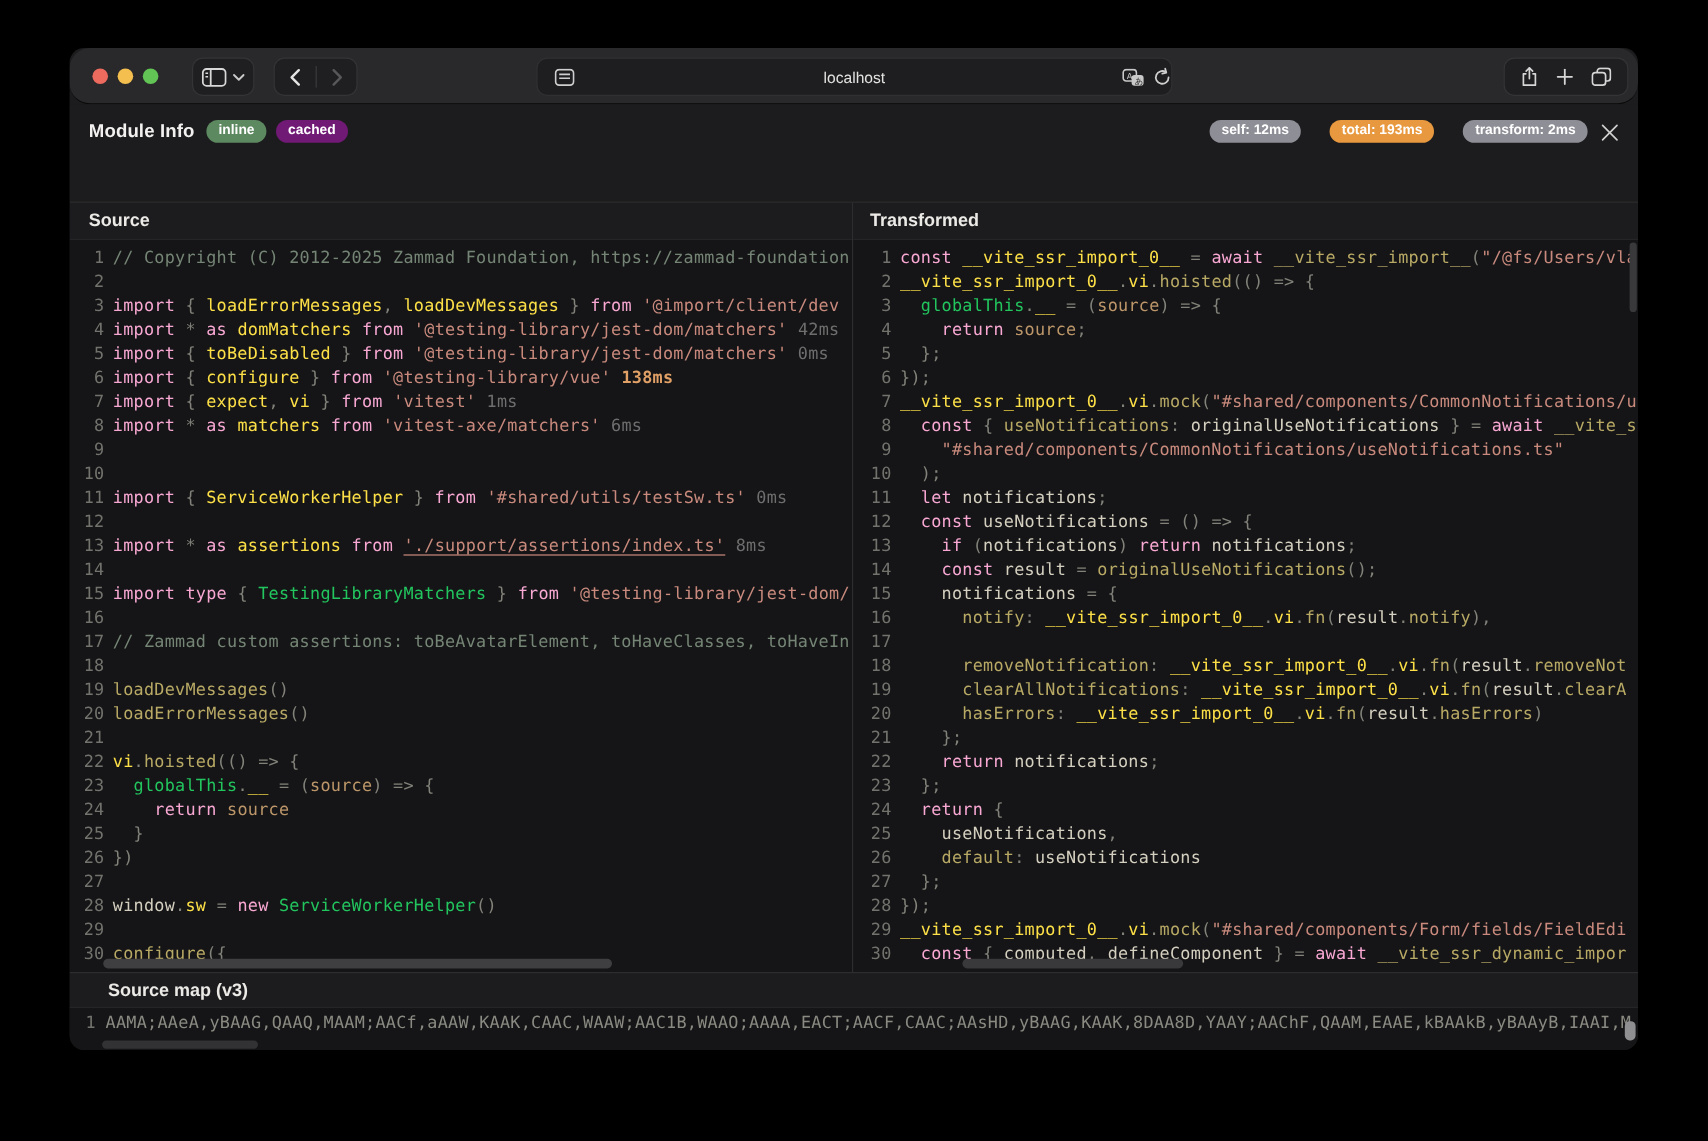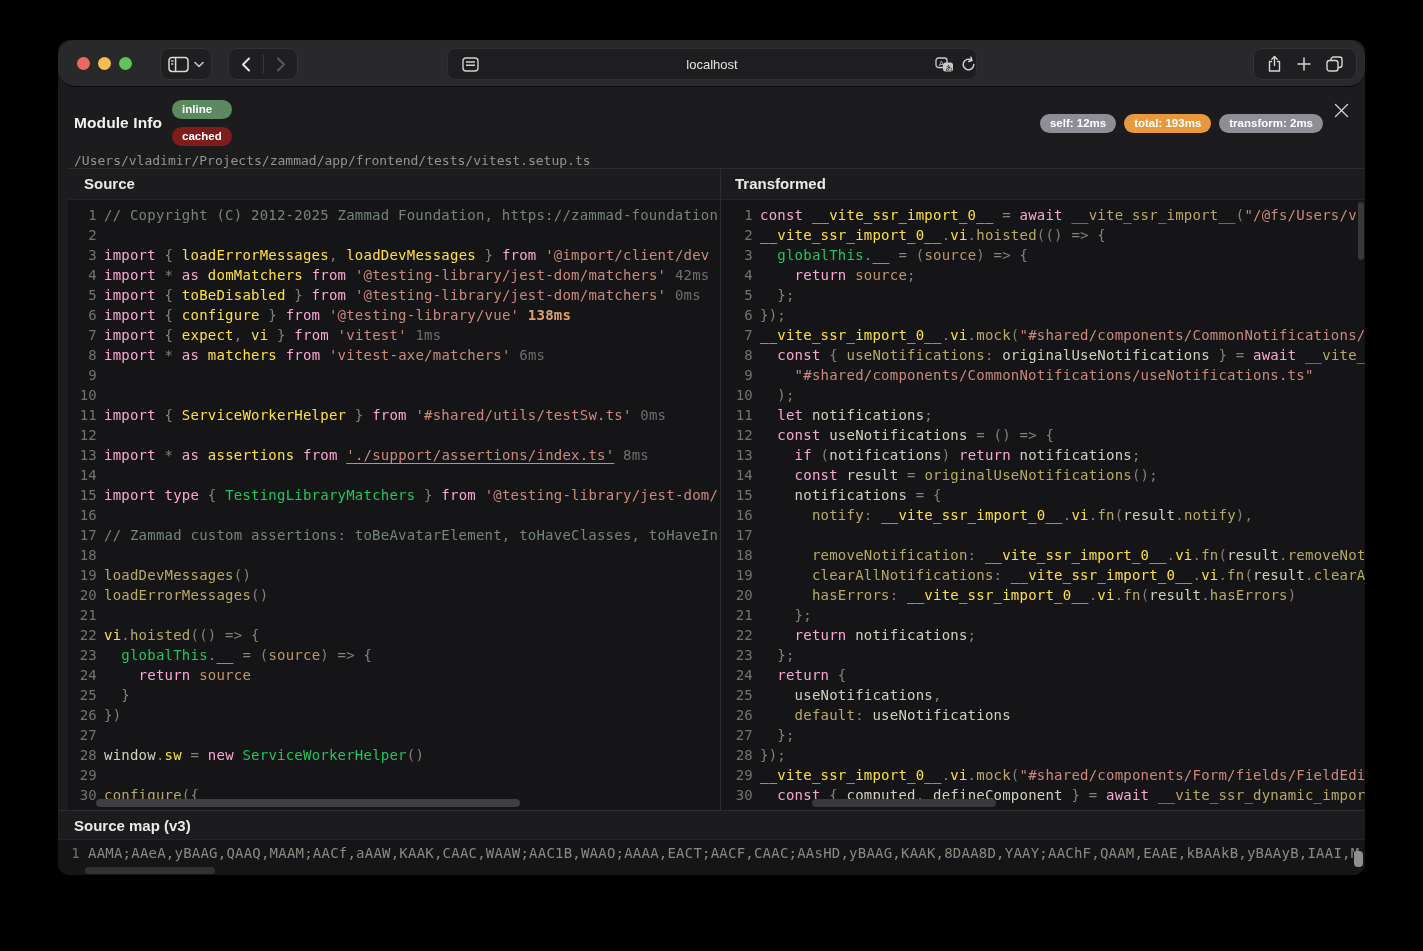--- a/index.html
+++ b/index.html
@@ -23,36 +23,36 @@
   .url-text { position:absolute; left:0; right:0; top:0; bottom:0; display:flex; align-items:center;
     justify-content:center; color:#e3e2e0; font-size:13px; }
   .url-ic { position:absolute; top:8px; }
   .pill-right { left:1195px; width:104px; justify-content:space-between; padding:0 13px; }
   .cbtn { display:flex; align-items:center; cursor:pointer; }
 
   
   .modhead { height:81px; padding:13px 16px 0 16px; background:#1c1c1e; position:relative; }
   .mh-row { display:flex; align-items:center; }
   .mh-title { color:#f2f1ef; font-size:15.5px; font-weight:700; letter-spacing:.1px; }
-  .badges { display:flex; gap:8px; margin-left:10px;flex-direction:column; }
+  .badges { display:flex; gap:8px; margin-left:10px; }
   .badge { font-size:11.5px; font-weight:700; color:#fff; padding:3px 10px 4px; border-radius:10px; }
   .badge.green  { background:#5d8960; }
-  .badge.indigo { background:#7f1d1d; }
+  .badge.indigo { background:#701a75; }
   .spacer { flex:1; }
-  .timings { display:flex; gap:8px; margin-right:26px; }
+  .timings { display:flex; gap:24px; margin-right:26px; }
   .tpill { font-size:11.5px; font-weight:700; color:#fff; padding:3px 10px 4px; border-radius:10px; }
   .tpill.gray   { background:#8e8e96; }
   .tpill.orange { background:#e8993f; }
   .closebtn { position:absolute; right:14px; top:13px; width:20px; height:20px; display:flex;
     align-items:center; justify-content:center; cursor:pointer; background:none; border:none; }
   .mh-path { margin-top:7px; color:#95948e; font-size:13px;
     font-family:"DejaVu Sans Mono", monospace; }
 
   
-  .panels { display:flex; height:642px; border-top:1px solid #2d2d2f; position:relative;margin-left:10px; }
+  .panels { display:flex; height:642px; border-top:1px solid #2d2d2f; position:relative; }
   .panel { position:relative; overflow:hidden; }
   .panel.left  { width:652px; }
   .panel.right { flex:1; }
   .vdivider { width:1px; background:#2d2d2f; }
   .phead { height:31px; line-height:30px; padding-left:16px; color:#eceae6; font-size:15px;
     font-weight:700; background:#1c1c1e; border-bottom:1px solid #252527; }
   .panel.right .phead { padding-left:14px; }
   .code { height:611px; background:#151517; padding-top:5px; overflow:hidden;
     font-family:"DejaVu Sans Mono", monospace; font-size:14px; letter-spacing:.22px; }
   .cl { display:flex; height:20px; line-height:20px; white-space:pre; }
@@ -64,21 +64,21 @@
   .tu{color:#c98a7d;text-decoration:underline;text-underline-offset:3px;cursor:pointer}
   .tf{color:#b8a965}.tt{color:#22c55e}.tv{color:#fde047}.ta{color:#bd976a}
   .td{color:#d4cfbf}.tp{color:#82827a}.tn{color:#6e6e6e}.to{color:#e0a066;font-weight:700}
 
   .hthumb { position:absolute; bottom:3px; height:8px; border-radius:4px; background:#3f3f42; }
   .hthumb.src { left:28px; width:424px; }
   .hthumb.trf { left:91px; width:184px; background:#39393c; }
   .vthumb { position:absolute; right:1px; top:33px; width:6px; height:58px; border-radius:3px; background:#39393c; }
 
   
-  .smhead { height:30px; line-height:29px; padding-left:16px; color:#eceae6; font-size:15px;
+  .smhead { height:30px; line-height:29px; padding-left:32px; color:#eceae6; font-size:15px;
     font-weight:700; background:#1c1c1e; border-top:1px solid #2d2d2f; border-bottom:1px solid #252527; }
   .smbody { position:relative; height:37px; background:#151517; padding-top:3px;
     font-family:"DejaVu Sans Mono", monospace; font-size:14px; letter-spacing:.22px; overflow:hidden; }
   .smrow { display:flex; height:20px; line-height:20px; white-space:pre; }
   .sm-ln { flex:none; width:22px; text-align:right; color:#73736e; }
   .sm-txt { padding-left:8px; color:#8a8a82; }
   .sm-thumb { position:absolute; left:27px; bottom:3px; width:130px; height:7px; border-radius:3.5px; background:#323234; }
   .sm-corner { position:absolute; right:2px; bottom:10px; width:9px; height:16px; border-radius:4px; background:#8f8f92; }
 </style>
 </head>
@@ -184,21 +184,20 @@
           <span class="tpill orange">total: 193ms</span>
           <span class="tpill gray">transform: 2ms</span>
         </span>
       <button class="closebtn">
         <svg width="15" height="15" viewBox="0 0 15 15">
           <line x1="1.5" y1="1.5" x2="13.5" y2="13.5" stroke="#cfcfcf" stroke-width="1.4" stroke-linecap="round"></line>
           <line x1="13.5" y1="1.5" x2="1.5" y2="13.5" stroke="#cfcfcf" stroke-width="1.4" stroke-linecap="round"></line>
         </svg>
       </button>
     </div>
-    <div class="mh-path">/Users/vladimir/Projects/zammad/app/frontend/tests/vitest.setup.ts</div>
   </div>
 
   <div class="panels">
     <section class="panel left">
       <div class="phead">Source</div>
       <div class="code">
           <div class="cl"><span class="ln">1</span><span class="lc"><span class="tc">// Copyright (C) 2012-2025 Zammad Foundation, https://zammad-foundation</span></span></div>
           <div class="cl"><span class="ln">2</span><span class="lc"></span></div>
           <div class="cl"><span class="ln">3</span><span class="lc"><span class="tk">import</span><span class="tp"> { </span><span class="tv">loadErrorMessages</span><span class="tp">, </span><span class="tv">loadDevMessages</span><span class="tp"> } </span><span class="tk">from</span><span class="tp"> </span><span class="ts">'@import/client/dev</span></span></div>
           <div class="cl"><span class="ln">4</span><span class="lc"><span class="tk">import</span><span class="tp"> * </span><span class="tk">as</span><span class="tp"> </span><span class="tv">domMatchers</span><span class="tp"> </span><span class="tk">from</span><span class="tp"> </span><span class="ts">'@testing-library/jest-dom/matchers'</span><span class="tn"> 42ms</span></span></div>

